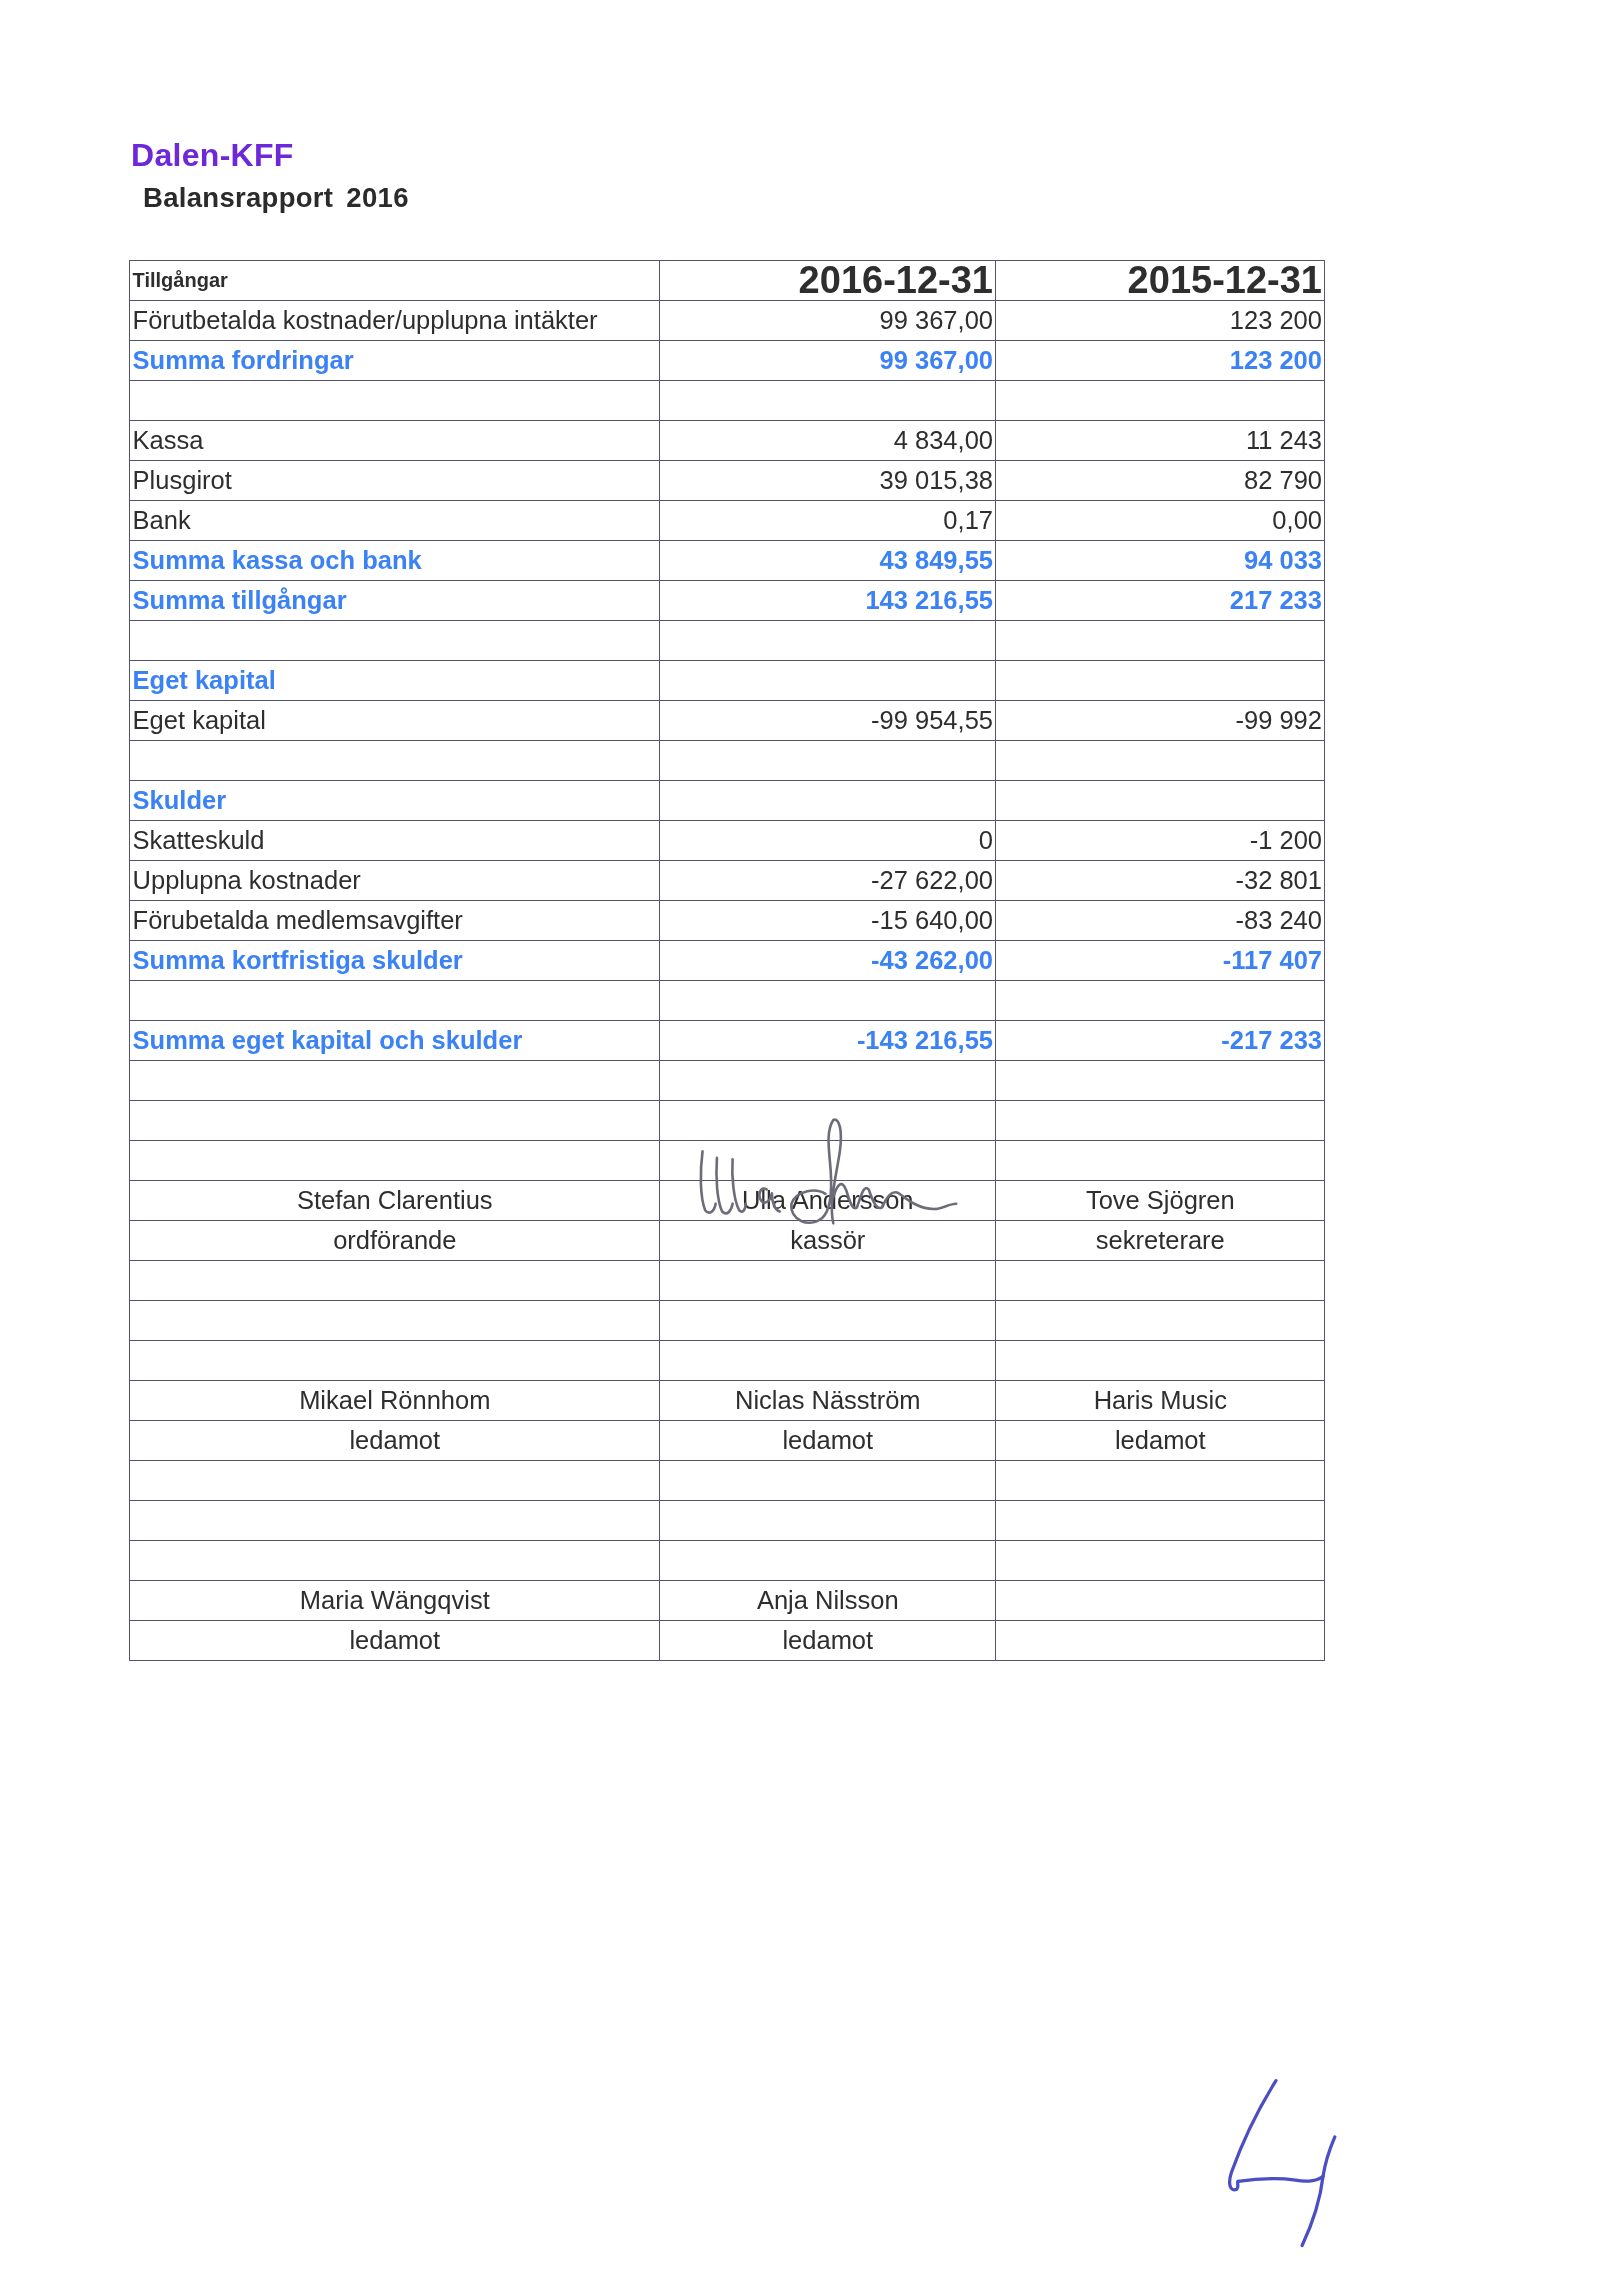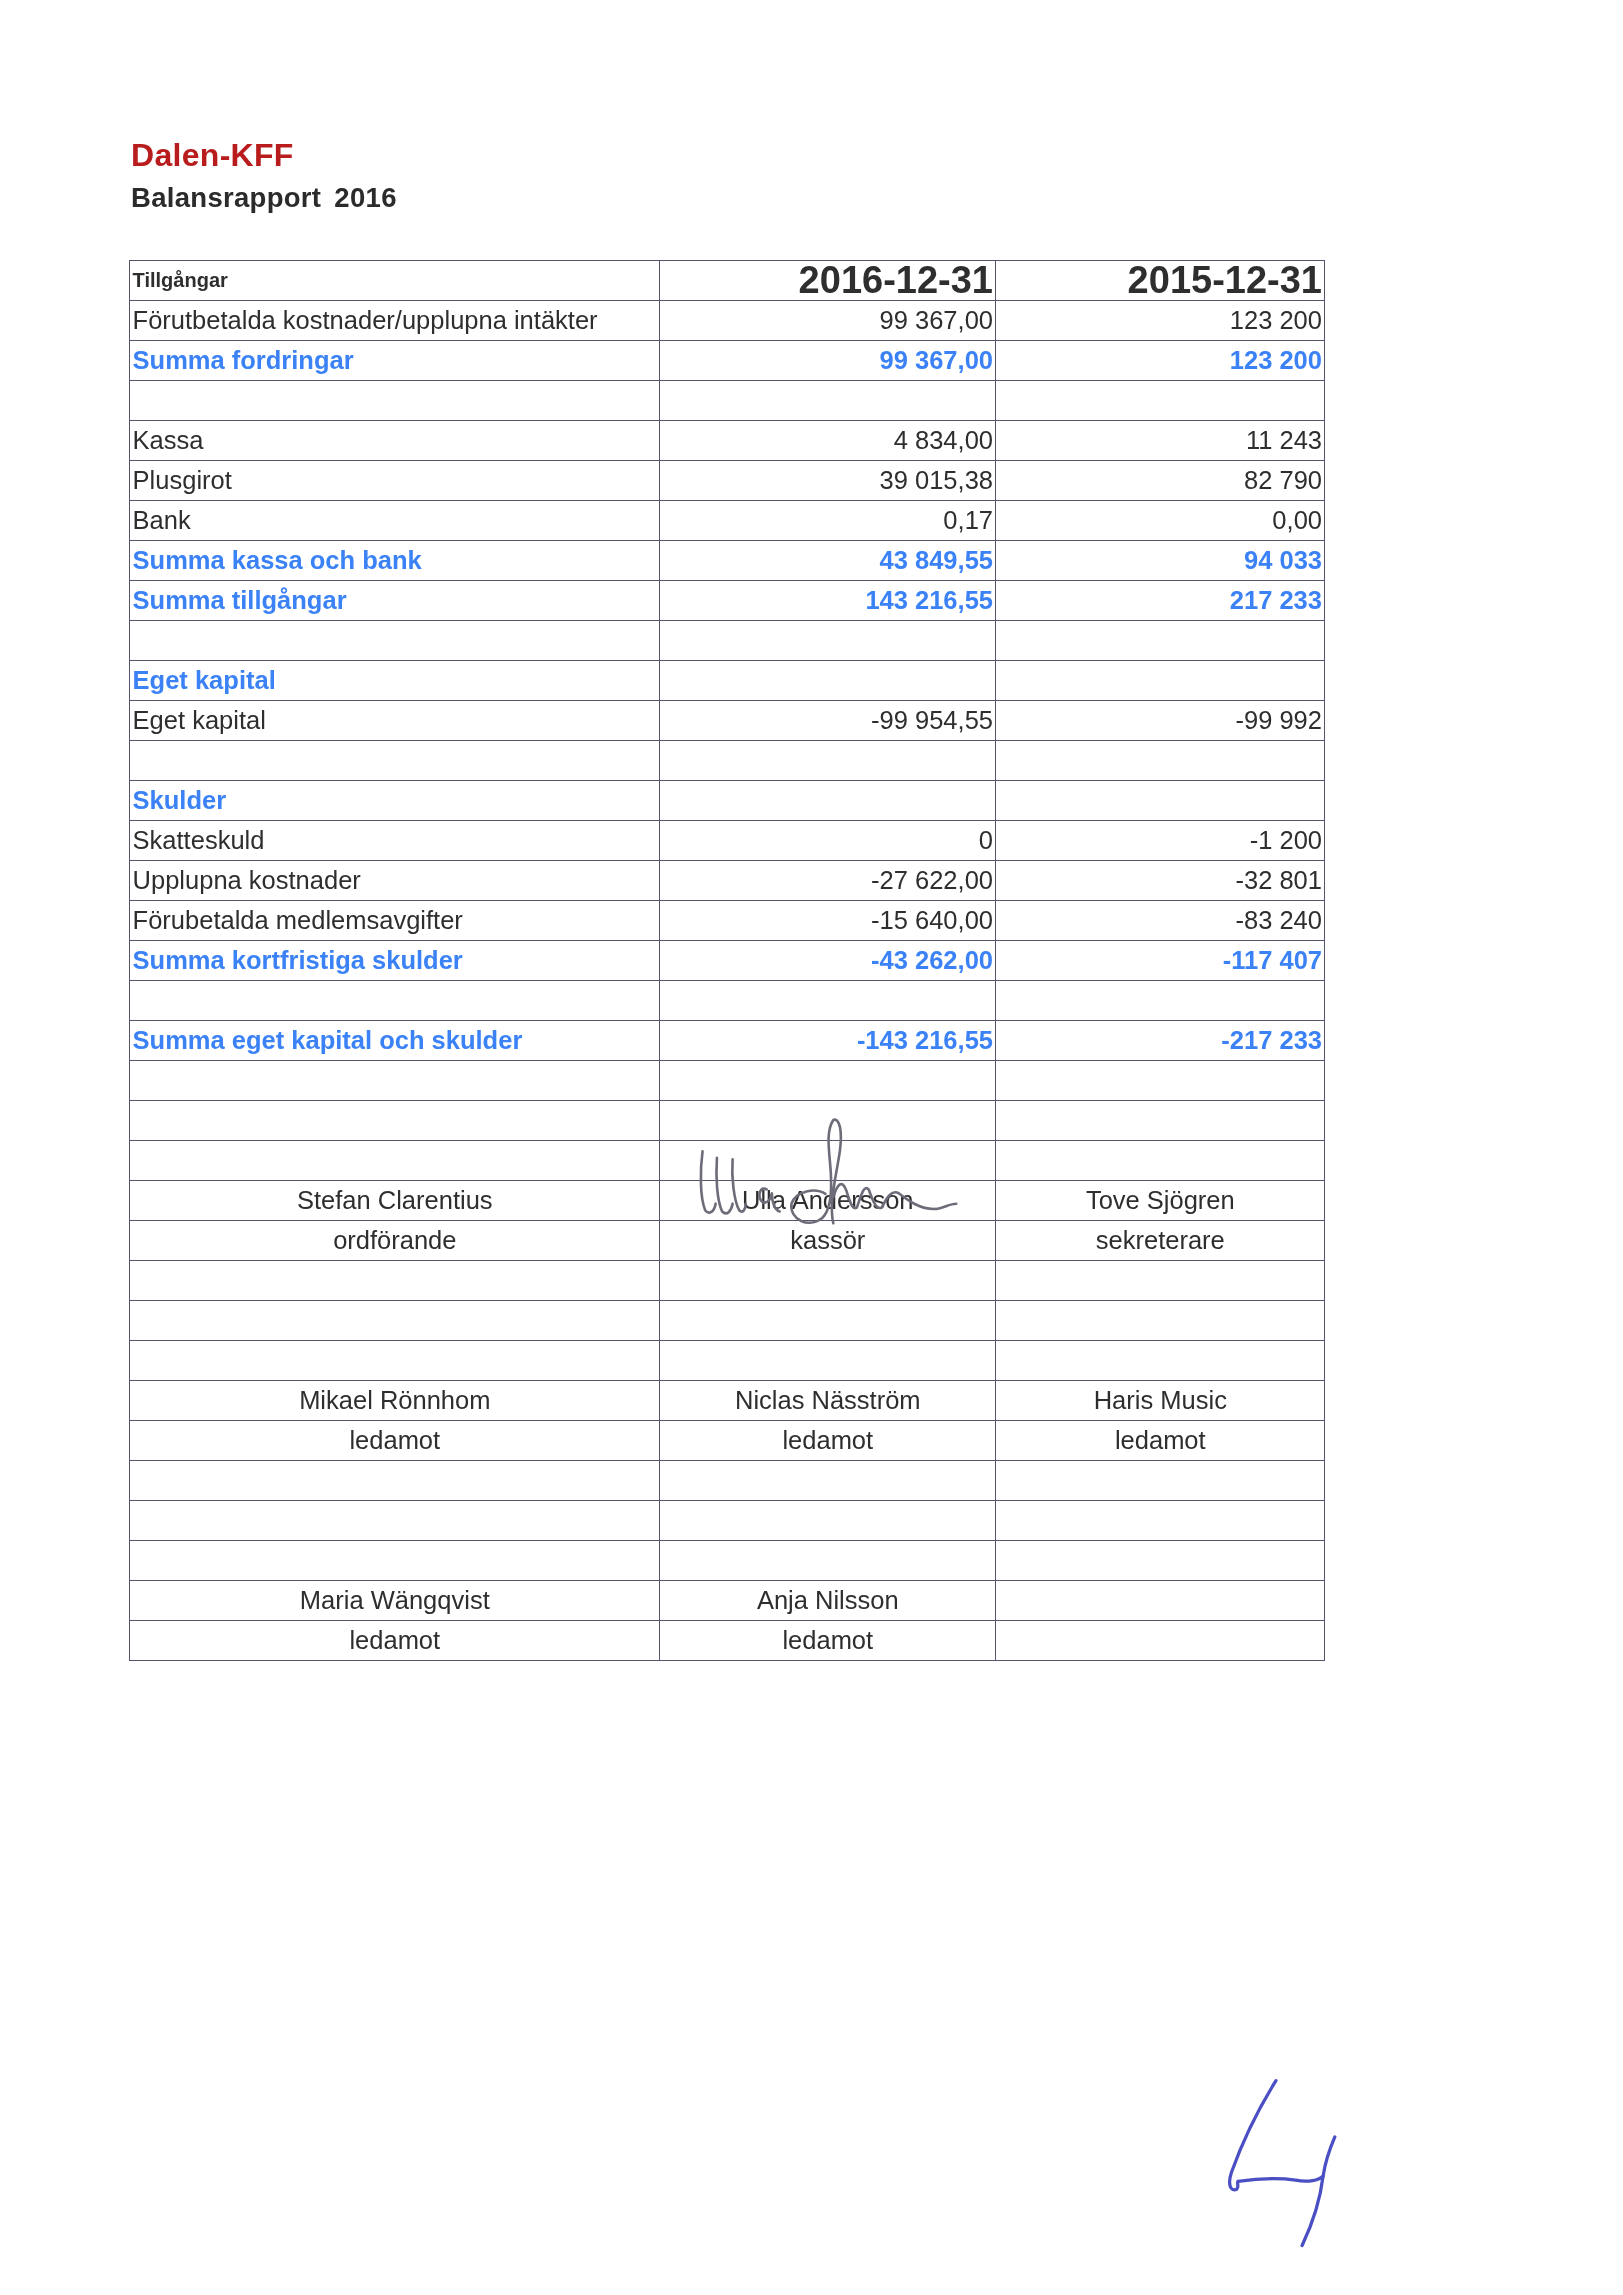--- a/index.html
+++ b/index.html
@@ -2,24 +2,24 @@
 <html style="font-size:10.5px"><head>
 <meta charset="utf-8">
 <style>
   html, body { margin: 0; padding: 0; background: #ffffff; }
   body {
     width: 1623px; height: 2295px; position: relative; overflow: hidden;
     font-family: "Liberation Sans", sans-serif; color: #2a2a2a;
   }
   .org-name {
     position: absolute; left: 131px; top: 137px;
-    font-size: 32px; font-weight: bold; color: #b91c1c; letter-spacing: 0.3px;
+    font-size: 32px; font-weight: bold; color: #6d28d9; letter-spacing: 0.3px;
   }
   .report-title {
-    position: absolute; left: 131px; top: 182px;
+    position: absolute; left: 143px; top: 182px;
     font-size: 27.5px; font-weight: bold; color: #2b2b2b; letter-spacing: 0.3px;
   }
   .report-title .year { margin-left: 13px; }
   table.bal {
     position: absolute; left: 129px; top: 260px;
     width: 1195px; border-collapse: collapse; table-layout: fixed;
   }
   table.bal col.c1 { width: 530px; }
   table.bal col.c2 { width: 336px; }
   table.bal col.c3 { width: 329px; }

